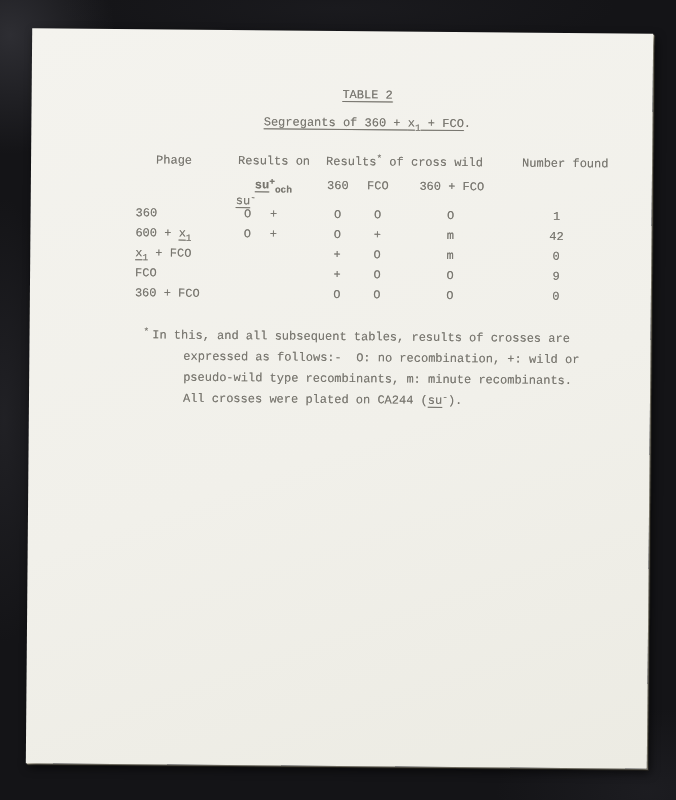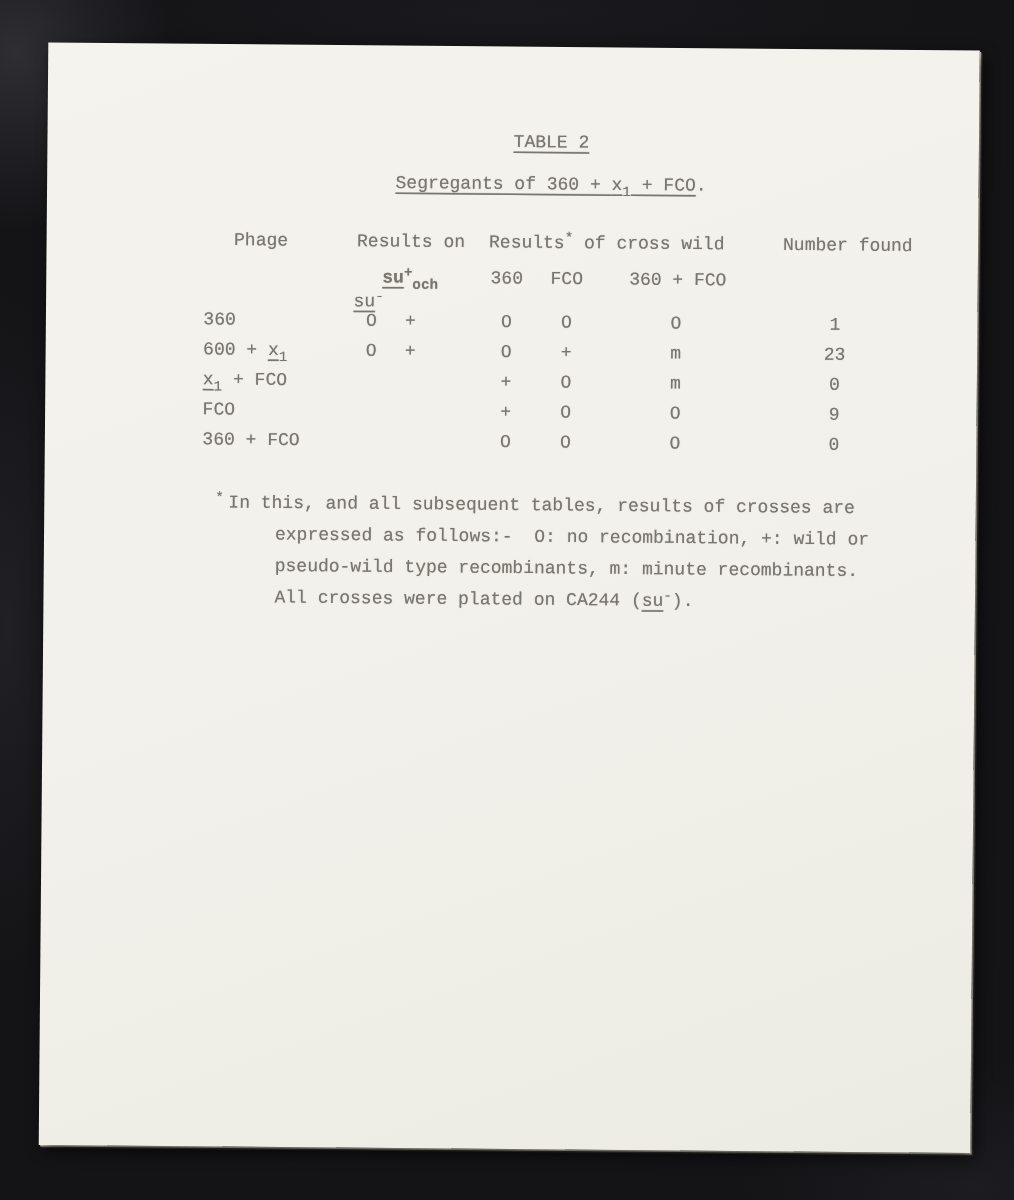--- a/index.html
+++ b/index.html
@@ -86,21 +86,21 @@
     <span class="t c-3f">O</span>
     <span class="t c-num">1</span>
   </div>
   <div class="row r1">
     <span class="t c-phage"><span>600 + </span><span class="und">x</span><sub>1</sub><span></span></span>
     <span class="t c-su1">O</span>
     <span class="t c-su2">+</span>
     <span class="t c-360">O</span>
     <span class="t c-fco">+</span>
     <span class="t c-3f">m</span>
-    <span class="t c-num">23</span>
+    <span class="t c-num">42</span>
   </div>
   <div class="row r2">
     <span class="t c-phage"><span></span><span class="und">x</span><sub>1</sub><span> + FCO</span></span>
     <span class="t c-su1"></span>
     <span class="t c-su2"></span>
     <span class="t c-360">+</span>
     <span class="t c-fco">O</span>
     <span class="t c-3f">m</span>
     <span class="t c-num">0</span>
   </div>

